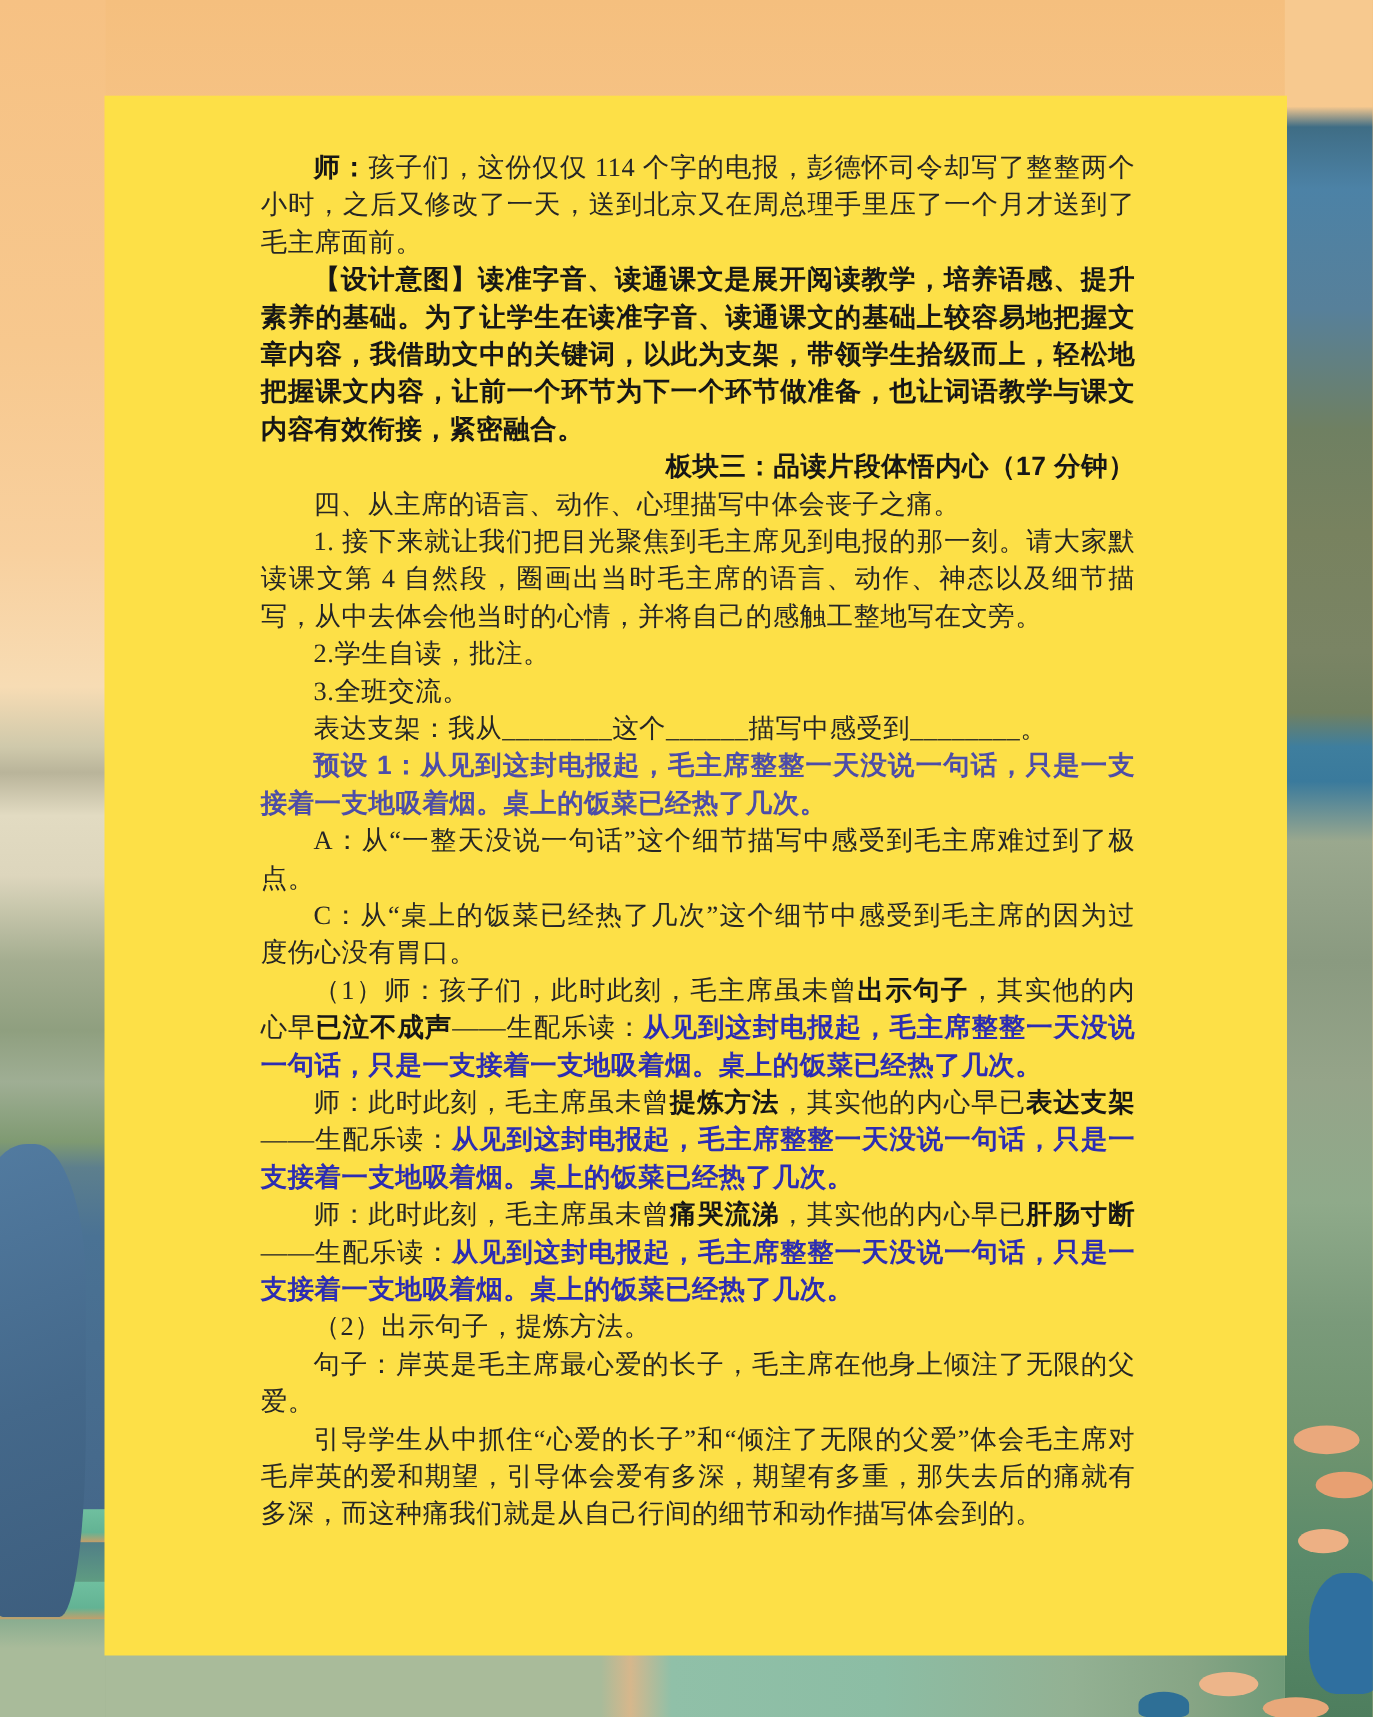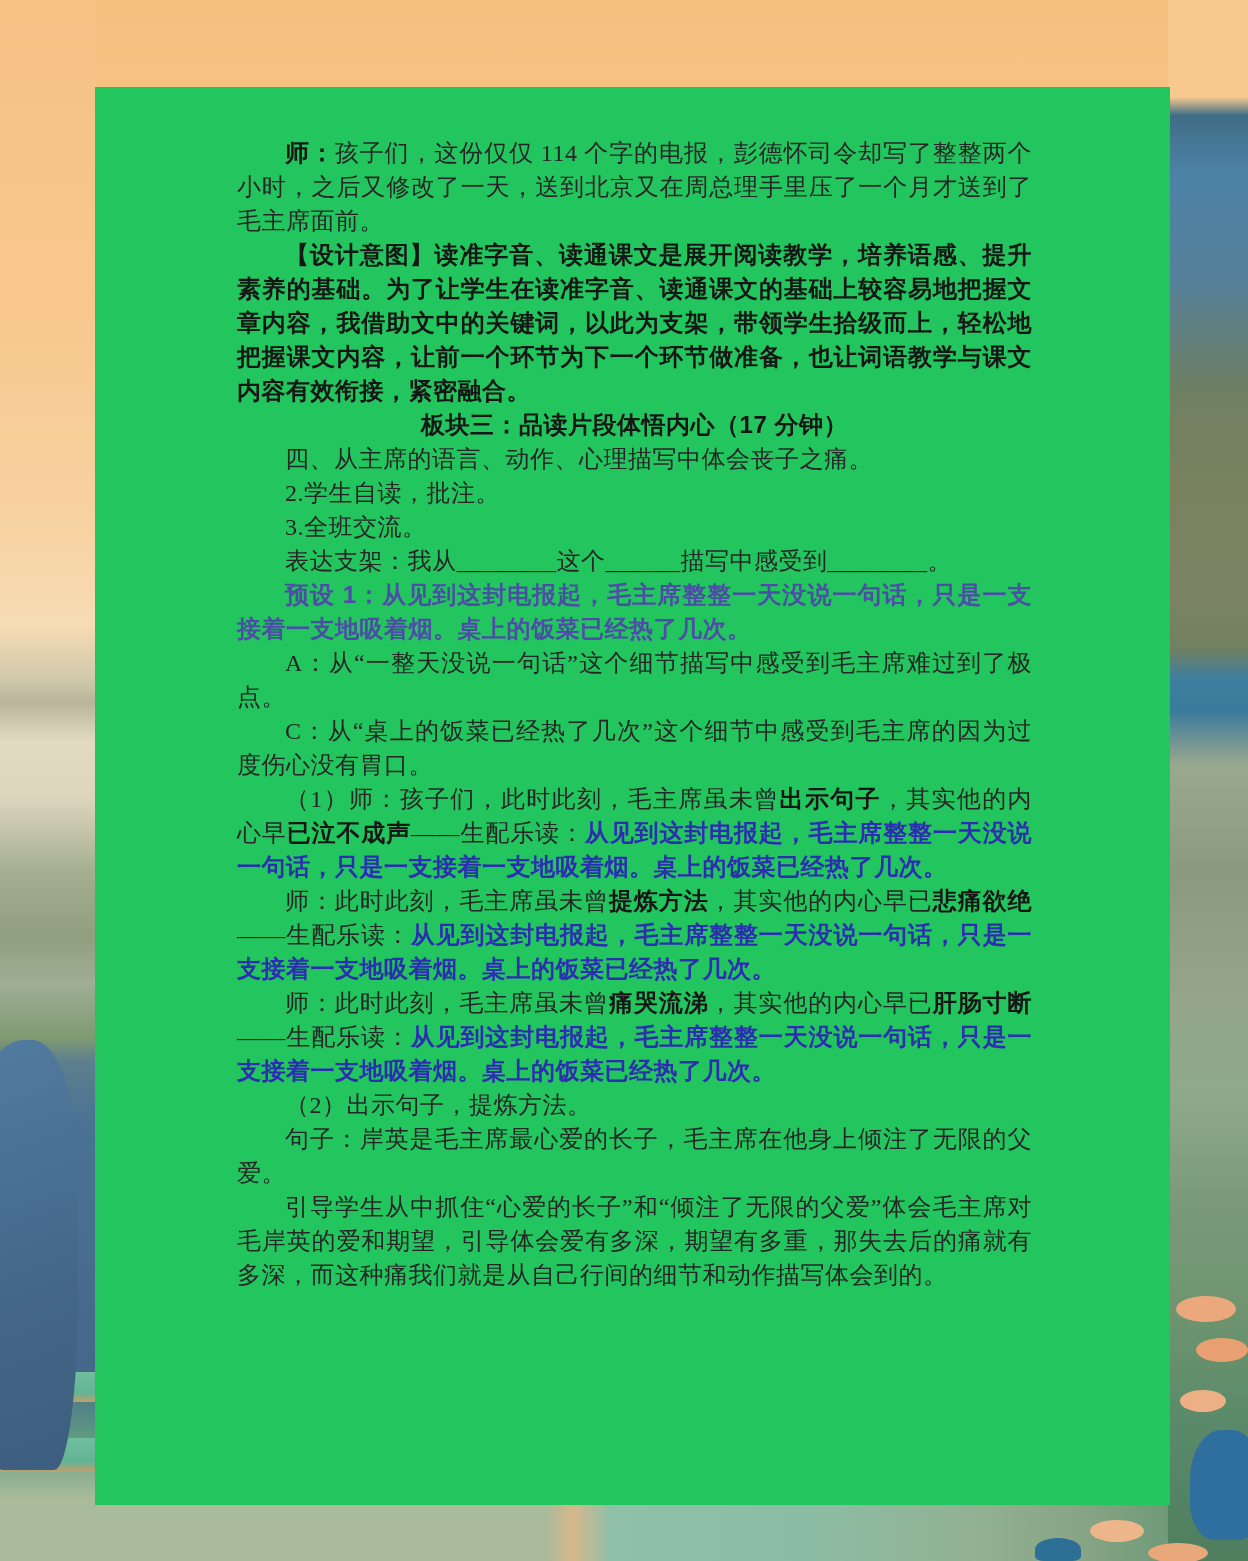--- a/index.html
+++ b/index.html
@@ -60,29 +60,29 @@
       #8cbda4 66%,#93b193 82%,#87a585 92%,#6f9a78 100%);
   }
   .bottom-tree{position:absolute;background:#edb58a;border-radius:50%;}
   .bottom-tree.c1{left:1090px;top:1520px;width:54px;height:22px;}
   .bottom-tree.c2{left:1148px;top:1543px;width:60px;height:20px;background:#e8a87a;}
   .bottom-rock{position:absolute;left:1035px;top:1538px;width:46px;height:23px;
     background:#2e6f96;border-radius:50% 50% 20% 20%;}
   
   .paper{
     position:absolute;left:95px;top:87px;width:1075px;height:1418px;
-    background:#22c55e;
+    background:#fde047;
   }
   .content{padding:49px 138px 0 142px;}
   .para{
     margin:0;text-indent:2em;text-align:justify;
     font-size:24px;line-height:34px;color:#262626;
     font-weight:normal;letter-spacing:0.5px;
   }
-  .para.heading{text-align:center;text-indent:0;font-weight:bold;color:#111;
+  .para.heading{text-align:right;text-indent:0;font-weight:bold;color:#111;
     font-family:"Liberation Sans","DejaVu Sans",sans-serif;}
   .seg-normal{color:#262626;}
   .seg-bold{font-weight:bold;color:#161616;
     font-family:"Liberation Sans","DejaVu Sans",sans-serif;}
   .seg-preset{font-weight:bold;color:#4d4da8;
     font-family:"Liberation Sans","DejaVu Sans",sans-serif;}
   .seg-bluebold{font-weight:bold;color:#2d2db2;
     font-family:"Liberation Sans","DejaVu Sans",sans-serif;}
 </style>
 </head>
@@ -102,26 +102,27 @@
 <div class="bottom-rock"></div>
 <div class="bottom-tree c1"></div>
 <div class="bottom-tree c2"></div>
 
 <div class="paper">
   <div class="content">
       <p class="para"><span class="seg-bold">师：</span><span class="seg-normal">孩子们，这份仅仅 114 个字的电报，彭德怀司令却写了整整两个小时，之后又修改了一天，送到北京又在周总理手里压了一个月才送到了毛主席面前。</span></p>
       <p class="para"><span class="seg-bold">【设计意图】读准字音、读通课文是展开阅读教学，培养语感、提升素养的基础。为了让学生在读准字音、读通课文的基础上较容易地把握文章内容，我借助文中的关键词，以此为支架，带领学生拾级而上，轻松地把握课文内容，让前一个环节为下一个环节做准备，也让词语教学与课文内容有效衔接，紧密融合。</span></p>
       <h3 class="para heading"><span class="seg-bold">板块三：品读片段体悟内心（17 分钟）</span></h3>
       <p class="para"><span class="seg-normal">四、从主席的语言、动作、心理描写中体会丧子之痛。</span></p>
+      <p class="para"><span class="seg-normal">1. 接下来就让我们把目光聚焦到毛主席见到电报的那一刻。请大家默读课文第 4 自然段，圈画出当时毛主席的语言、动作、神态以及细节描写，从中去体会他当时的心情，并将自己的感触工整地写在文旁。</span></p>
       <p class="para"><span class="seg-normal">2.学生自读，批注。</span></p>
       <p class="para"><span class="seg-normal">3.全班交流。</span></p>
       <p class="para"><span class="seg-normal">表达支架：我从________这个______描写中感受到________。</span></p>
       <p class="para"><span class="seg-preset">预设 1：</span><span class="seg-preset">从见到这封电报起，毛主席整整一天没说一句话，只是一支接着一支地吸着烟。桌上的饭菜已经热了几次。</span></p>
       <p class="para"><span class="seg-normal">A：从“一整天没说一句话”这个细节描写中感受到毛主席难过到了极点。</span></p>
       <p class="para"><span class="seg-normal">C：从“桌上的饭菜已经热了几次”这个细节中感受到毛主席的因为过度伤心没有胃口。</span></p>
       <p class="para"><span class="seg-normal">（1）师：孩子们，此时此刻，毛主席虽未曾</span><span class="seg-bold">出示句子</span><span class="seg-normal">，其实他的内心早</span><span class="seg-bold">已泣不成声</span><span class="seg-normal">——生配乐读：</span><span class="seg-bluebold">从见到这封电报起，毛主席整整一天没说一句话，只是一支接着一支地吸着烟。桌上的饭菜已经热了几次。</span></p>
-      <p class="para"><span class="seg-normal">师：此时此刻，毛主席虽未曾</span><span class="seg-bold">提炼方法</span><span class="seg-normal">，其实他的内心早已</span><span class="seg-bold">悲痛欲绝</span><span class="seg-normal">——生配乐读：</span><span class="seg-bluebold">从见到这封电报起，毛主席整整一天没说一句话，只是一支接着一支地吸着烟。桌上的饭菜已经热了几次。</span></p>
+      <p class="para"><span class="seg-normal">师：此时此刻，毛主席虽未曾</span><span class="seg-bold">提炼方法</span><span class="seg-normal">，其实他的内心早已</span><span class="seg-bold">表达支架</span><span class="seg-normal">——生配乐读：</span><span class="seg-bluebold">从见到这封电报起，毛主席整整一天没说一句话，只是一支接着一支地吸着烟。桌上的饭菜已经热了几次。</span></p>
       <p class="para"><span class="seg-normal">师：此时此刻，毛主席虽未曾</span><span class="seg-bold">痛哭流涕</span><span class="seg-normal">，其实他的内心早已</span><span class="seg-bold">肝肠寸断</span><span class="seg-normal">——生配乐读：</span><span class="seg-bluebold">从见到这封电报起，毛主席整整一天没说一句话，只是一支接着一支地吸着烟。桌上的饭菜已经热了几次。</span></p>
       <p class="para"><span class="seg-normal">（2）出示句子，提炼方法。</span></p>
       <p class="para"><span class="seg-normal">句子：岸英是毛主席最心爱的长子，毛主席在他身上倾注了无限的父爱。</span></p>
       <p class="para"><span class="seg-normal">引导学生从中抓住“心爱的长子”和“倾注了无限的父爱”体会毛主席对毛岸英的爱和期望，引导体会爱有多深，期望有多重，那失去后的痛就有多深，而这种痛我们就是从自己行间的细节和动作描写体会到的。</span></p>
     </div>
 </div>
 
 </body></html>

